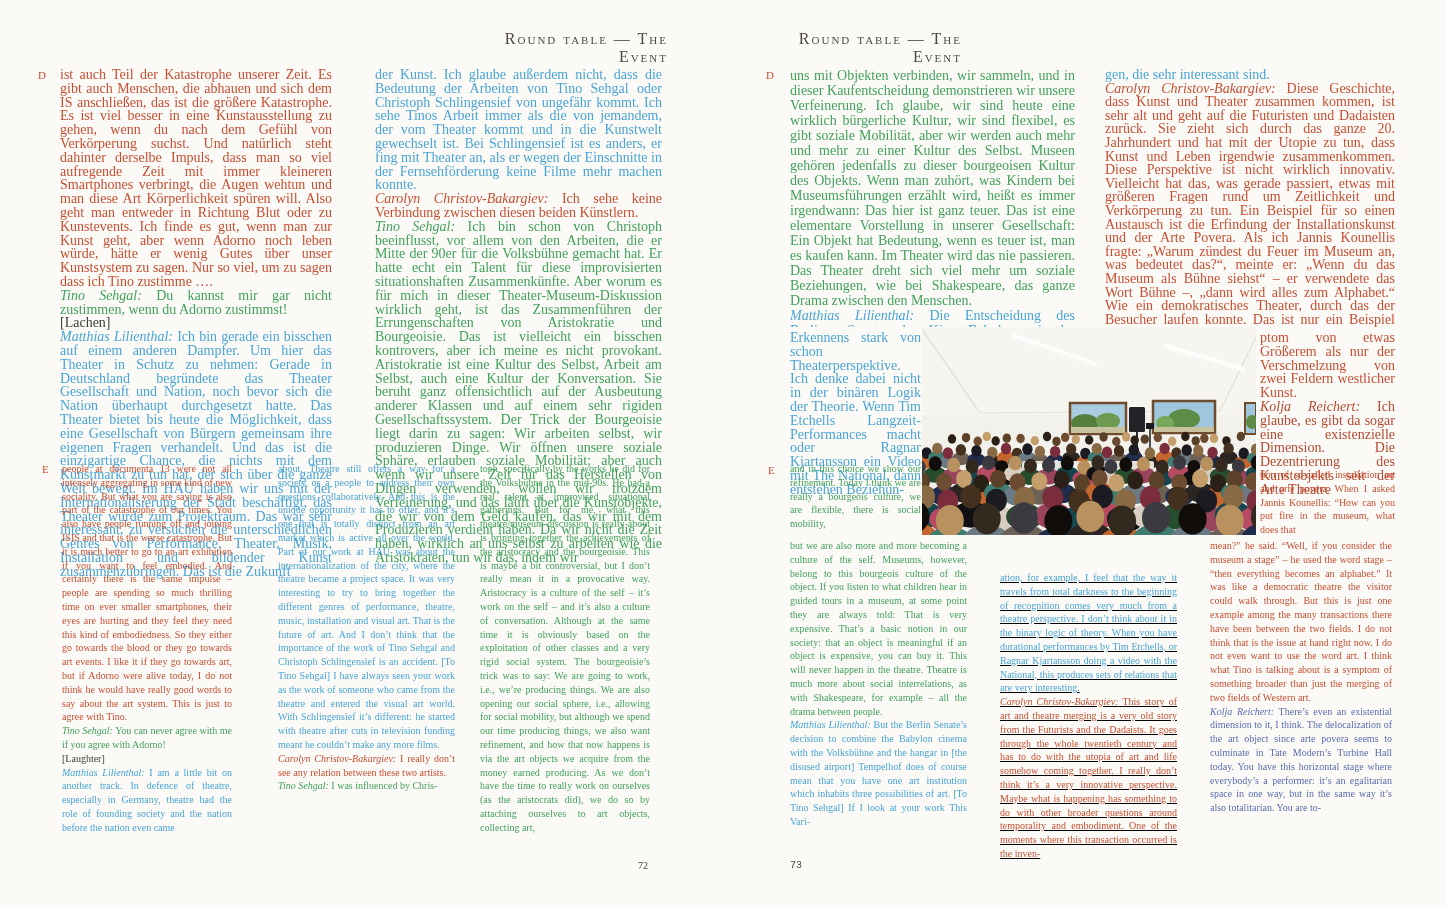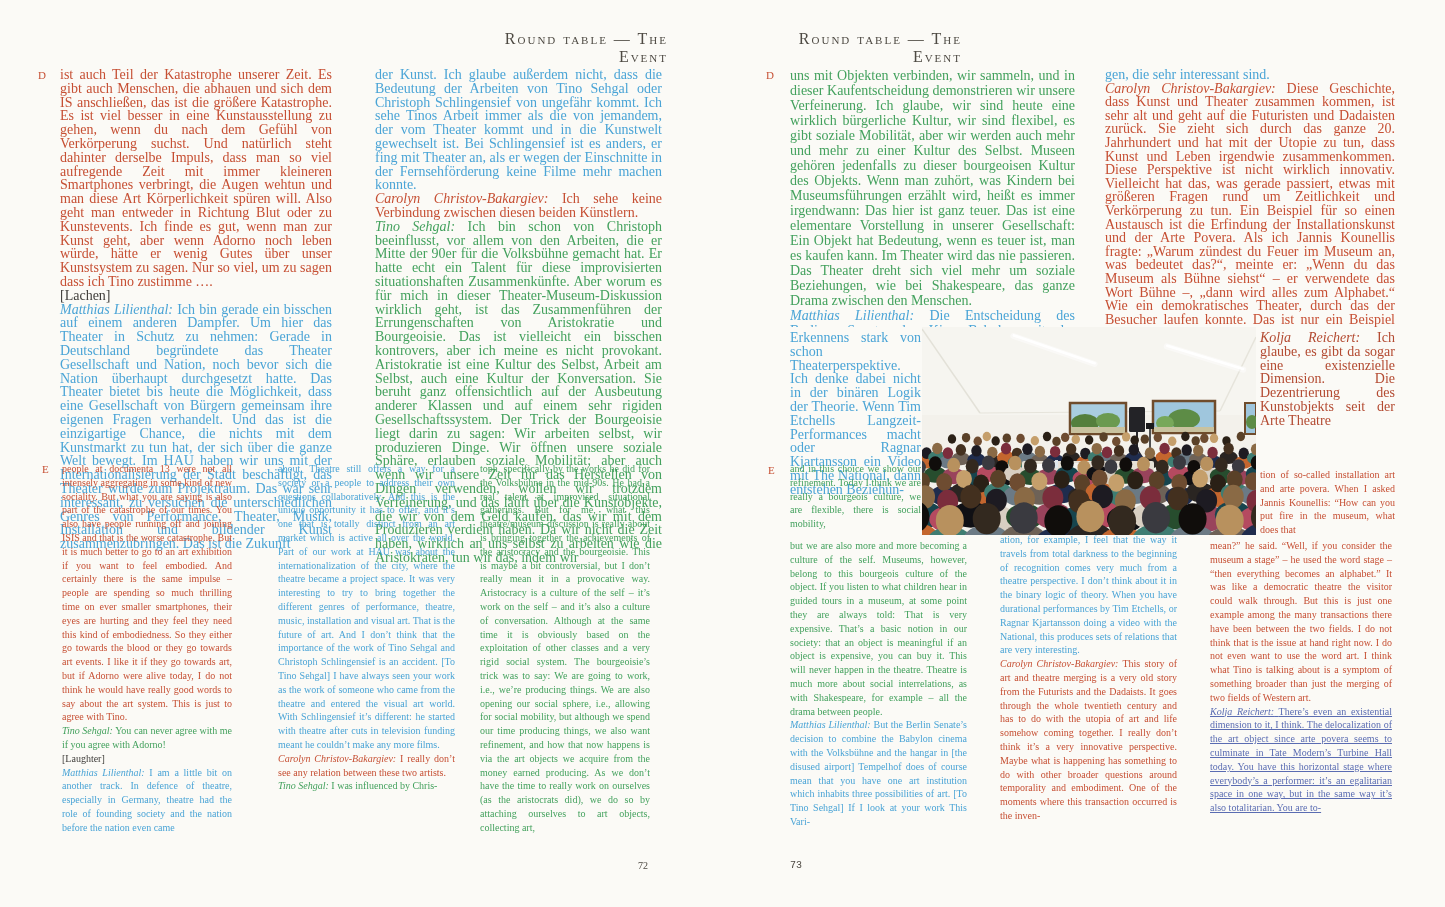--- a/index.html
+++ b/index.html
@@ -20,34 +20,35 @@
     overflow-wrap:break-word;
   }
   .col.en{font-size:10px;}
   .col.clip{overflow:hidden;}
   .col p{margin:0;}
   .spk{font-style:italic;}
   .c-carolyn{color:var(--c-carolyn,#c64f33);}
   .c-tino{color:var(--c-tino,#43a15d);}
   .c-matthias{color:var(--c-matthias,#4aa4d6);}
   .c-kolja-de{color:var(--c-kolja_de,#b34a31);}
-  .c-kolja-en{color:var(--c-kolja_en,#5a6cb2);text-decoration:underline;}
+  .c-kolja-en{color:var(--c-kolja_en,#5a6cb2);}
   .c-stage{color:var(--c-stage,#3f3d3a);}
   .photo{position:absolute;left:922px;top:327px;width:334px;height:208px;z-index:5;}
 </style>
 </head>
 <body>
 
 <div class="header" style="left:498px;">Round table — The Event</div>
 <div class="header" style="left:792px;">Round table — The Event</div>
 
 <div class="marker" style="left:38px;top:69px;">D</div>
 
 <div class="col" style="left:60px;top:68px;width:272px;">
   <p class="c-carolyn"><span>ist auch Teil der Katastrophe unserer Zeit. Es gibt auch Menschen, die abhauen und sich dem IS anschließen, das ist die größere Katastrophe. Es ist viel besser in eine Kunstausstellung zu gehen, wenn du nach dem Gefühl von Verkörperung suchst. Und natürlich steht dahinter derselbe Impuls, dass man so viel aufregende Zeit mit immer kleineren Smartphones verbringt, die Augen wehtun und man diese Art Körperlichkeit spüren will. Also geht man entweder in Richtung Blut oder zu Kunstevents. Ich finde es gut, wenn man zur Kunst geht, aber wenn Adorno noch leben würde, hätte er wenig Gutes über unser Kunstsystem zu sagen. Nur so viel, um zu sagen dass ich Tino zustimme ….</span></p>
+  <p class="c-tino"><span class="spk">Tino Sehgal:</span> <span>Du kannst mir gar nicht zustimmen, wenn du Adorno zustimmst!</span></p>
   <p class="c-stage"><span>[Lachen]</span></p>
   <p class="c-matthias"><span class="spk">Matthias Lilienthal:</span> <span>Ich bin gerade ein bisschen auf einem anderen Dampfer. Um hier das Theater in Schutz zu nehmen: Gerade in Deutschland begründete das Theater Gesellschaft und Nation, noch bevor sich die Nation überhaupt durchgesetzt hatte. Das Theater bietet bis heute die Möglichkeit, dass eine Gesellschaft von Bürgern gemeinsam ihre eigenen Fragen verhandelt. Und das ist die einzigartige Chance, die nichts mit dem Kunstmarkt zu tun hat, der sich über die ganze Welt bewegt. Im HAU haben wir uns mit der Internationalisierung der Stadt beschäftigt, das Theater wurde zum Projektraum. Das war sehr interessant, zu versuchen die unterschiedlichen Genres von Performance, Theater, Musik, Installation und bildender Kunst zusammenzubringen. Das ist die Zukunft</span></p>
 </div>
 
 <div class="col" style="left:375px;top:68px;width:287px;">
   <p class="c-matthias"><span>der Kunst. Ich glaube außerdem nicht, dass die Bedeutung der Arbeiten von Tino Sehgal oder Christoph Schlingensief von ungefähr kommt. Ich sehe Tinos Arbeit immer als die von jemandem, der vom Theater kommt und in die Kunstwelt gewechselt ist. Bei Schlingensief ist es anders, er fing mit Theater an, als er wegen der Einschnitte in der Fernsehförderung keine Filme mehr machen konnte.</span></p>
   <p class="c-carolyn"><span class="spk">Carolyn Christov-Bakargiev:</span> <span>Ich sehe keine Verbindung zwischen diesen beiden Künstlern.</span></p>
   <p class="c-tino"><span class="spk">Tino Sehgal:</span> <span>Ich bin schon von Christoph beeinflusst, vor allem von den Arbeiten, die er Mitte der 90er für die Volksbühne gemacht hat. Er hatte echt ein Talent für diese improvisierten situationshaften Zusammenkünfte. Aber worum es für mich in dieser Theater-Museum-Diskussion wirklich geht, ist das Zusammenführen der Errungenschaften von Aristokratie und Bourgeoisie. Das ist vielleicht ein bisschen kontrovers, aber ich meine es nicht provokant. Aristokratie ist eine Kultur des Selbst, Arbeit am Selbst, auch eine Kultur der Konversation. Sie beruht ganz offensichtlich auf der Ausbeutung anderer Klassen und auf einem sehr rigiden Gesellschaftssystem. Der Trick der Bourgeoisie liegt darin zu sagen: Wir arbeiten selbst, wir produzieren Dinge. Wir öffnen unsere soziale Sphäre, erlauben soziale Mobilität; aber auch wenn wir unsere Zeit für das Herstellen von Dingen verwenden, wollen wir trotzdem Verfeinerung, und das läuft über die Kunstobjekte, die wir von dem Geld kaufen, das wir mit dem Produzieren verdient haben. Da wir nicht die Zeit haben, wirklich an uns selbst zu arbeiten wie die Aristokraten, tun wir das, indem wir</span></p>
 </div>
 
@@ -78,34 +79,35 @@
 </div>
 <div class="col" style="left:790px;top:331px;width:131px;">
   <p class="c-matthias"><span>Erkennens stark von schon Theaterperspektive. Ich denke dabei nicht in der binären Logik der Theorie. Wenn Tim Etchells Langzeit-Performances macht oder Ragnar Kjartansson ein Video mit The National, dann entstehen Beziehun-</span></p>
 </div>
 
 <div class="col clip" style="left:1105px;top:68px;width:290px;height:259px;line-height:13.6px;">
   <p class="c-matthias"><span>gen, die sehr interessant sind.</span></p>
   <p class="c-carolyn"><span class="spk">Carolyn Christov-Bakargiev:</span> <span>Diese Geschichte, dass Kunst und Theater zusammen kommen, ist sehr alt und geht auf die Futuristen und Dadaisten zurück. Sie zieht sich durch das ganze 20. Jahrhundert und hat mit der Utopie zu tun, dass Kunst und Leben irgendwie zusammenkommen. Diese Perspektive ist nicht wirklich innovativ. Vielleicht hat das, was gerade passiert, etwas mit größeren Fragen rund um Zeitlichkeit und Verkörperung zu tun. Ein Beispiel für so einen Austausch ist die Erfindung der Installationskunst und der Arte Povera. Als ich Jannis Kounellis fragte: „Warum zündest du Feuer im Museum an, was bedeutet das?“, meinte er: „Wenn du das Museum als Bühne siehst“ – er verwendete das Wort Bühne –, „dann wird alles zum Alphabet.“ Wie ein demokratisches Theater, durch das der Besucher laufen konnte. Das ist nur ein Beispiel unter vielen, in denen Kunst und Theater versuchten sich auszutauschen. Ich glaube nicht, dass sich die Frage zur Zeit stellt. Ich will nicht mal den Begriff „Kunst“ verwenden. Ich denke, das worüber Tino spricht, ist ein Sym-</span></p>
 </div>
 <div class="col" style="left:1260px;top:331px;width:135px;">
+  <p class="c-carolyn"><span>ptom von etwas Größerem als nur der Verschmelzung von zwei Feldern westlicher Kunst.</span></p>
   <p class="c-kolja-de"><span class="spk">Kolja Reichert:</span> <span>Ich glaube, es gibt da sogar eine existenzielle Dimension. Die Dezentrierung des Kunstobjekts seit der Arte Theatre</span></p>
 </div>
 
 <div class="marker" style="left:768px;top:464px;">E</div>
 
 <div class="col en clip" style="left:790px;top:462px;width:131px;height:74px;">
   <p class="c-tino"><span>and in this choice we show our refinement. Today I think we are really a bourgeois culture, we are flexible, there is social mobility,</span></p>
 </div>
 <div class="col en" style="left:790px;top:539px;width:177px;">
   <p class="c-tino"><span>but we are also more and more becoming a culture of the self. Museums, however, belong to this bourgeois culture of the object. If you listen to what children hear in guided tours in a museum, at some point they are always told: That is very expensive. That’s a basic notion in our society: that an object is meaningful if an object is expensive, you can buy it. This will never happen in the theatre. Theatre is much more about social interrelations, as with Shakespeare, for example – all the drama between people.</span></p>
   <p class="c-matthias"><span class="spk">Matthias Lilienthal:</span> <span>But the Berlin Senate’s decision to combine the Babylon cinema with the Volksbühne and the hangar in [the disused airport] Tempelhof does of course mean that you have one art institution which inhabits three possibilities of art. [To Tino Sehgal] If I look at your work This Vari-</span></p>
 </div>
 
-<div class="col en" style="left:1000px;top:533px;width:177px;">
+<div class="col en" style="left:1000px;top:571px;width:177px;text-decoration:underline;">
   <p class="c-matthias"><span>ation, for example, I feel that the way it travels from total darkness to the beginning of recognition comes very much from a theatre perspective. I don’t think about it in the binary logic of theory. When you have durational performances by Tim Etchells, or Ragnar Kjartansson doing a video with the National, this produces sets of relations that are very interesting.</span></p>
   <p class="c-carolyn"><span class="spk">Carolyn Christov-Bakargiev:</span> <span>This story of art and theatre merging is a very old story from the Futurists and the Dadaists. It goes through the whole twentieth century and has to do with the utopia of art and life somehow coming together. I really don’t think it’s a very innovative perspective. Maybe what is happening has something to do with other broader questions around temporality and embodiment. One of the moments where this transaction occurred is the inven-</span></p>
 </div>
 
 <div class="col en" style="left:1260px;top:468px;width:135px;">
   <p class="c-carolyn"><span>tion of so-called installation art and arte povera. When I asked Jannis Kounellis: “How can you put fire in the museum, what does that</span></p>
 </div>
 <div class="col en" style="left:1210px;top:539px;width:182px;">
   <p class="c-carolyn"><span>mean?” he said. “Well, if you consider the museum a stage” – he used the word stage – “then everything becomes an alphabet.” It was like a democratic theatre the visitor could walk through. But this is just one example among the many transactions there have been between the two fields. I do not think that is the issue at hand right now. I do not even want to use the word art. I think what Tino is talking about is a symptom of something broader than just the merging of two fields of Western art.</span></p>
   <p class="c-kolja-en"><span class="spk">Kolja Reichert:</span> <span>There’s even an existential dimension to it, I think. The delocalization of the art object since arte povera seems to culminate in Tate Modern’s Turbine Hall today. You have this horizontal stage where everybody’s a performer: it’s an egalitarian space in one way, but in the same way it’s also totalitarian. You are to-</span></p>

